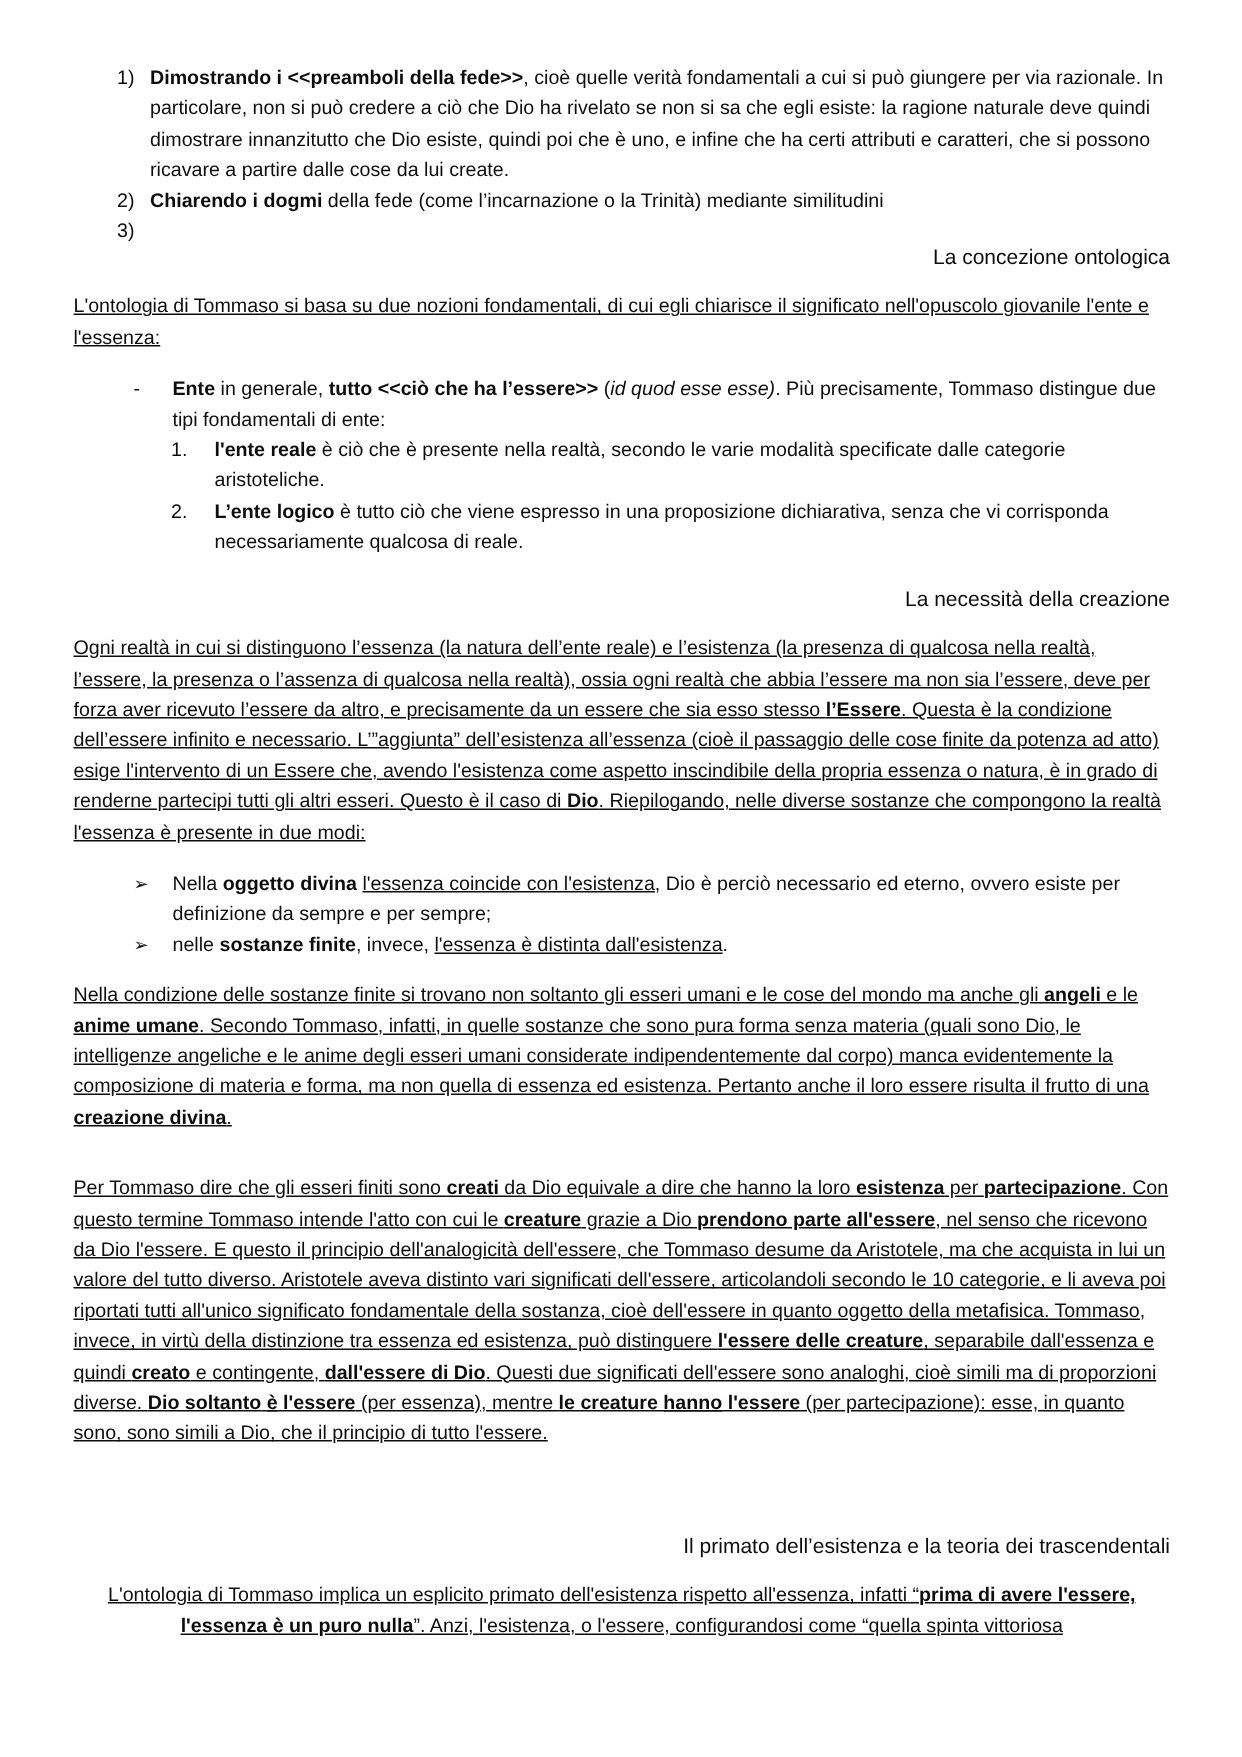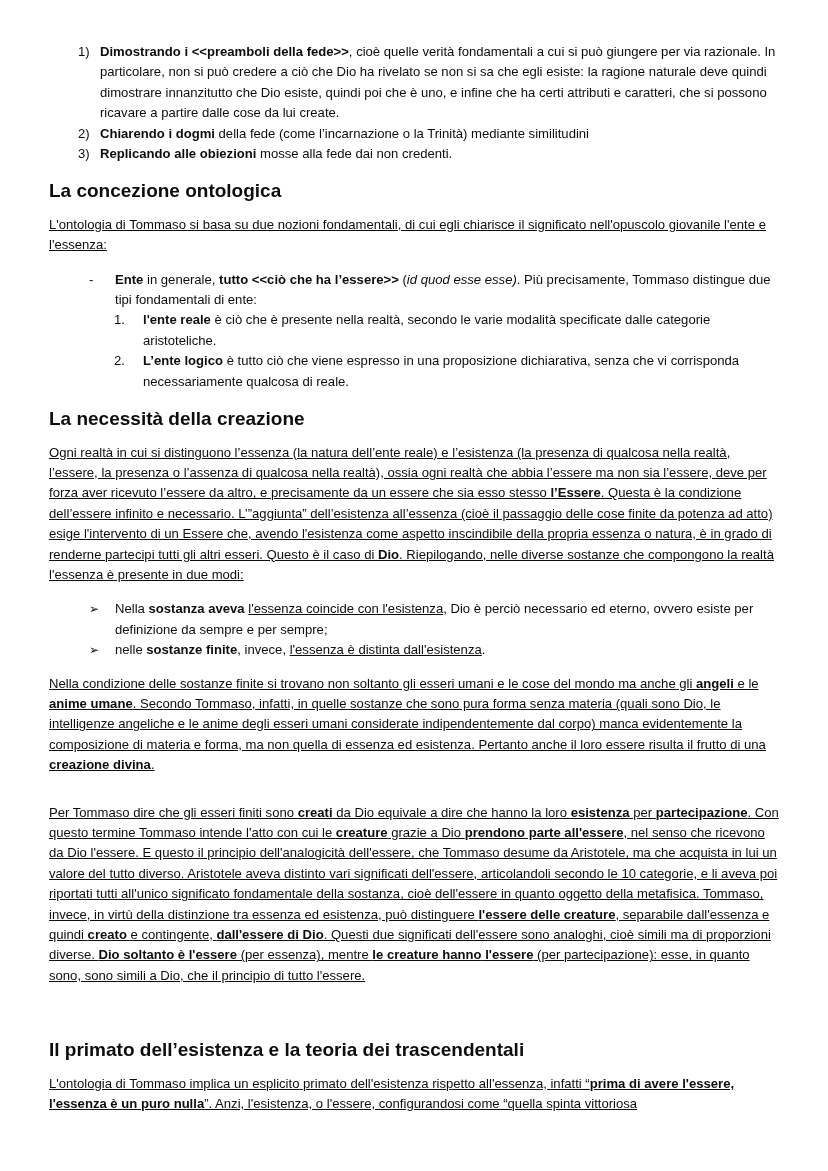--- a/index.html
+++ b/index.html
@@ -29,26 +29,27 @@
   }
   p, ol, ul, li, h3 {
     margin: 0;
     padding: 0;
   }
   .para {
     margin: 0 0 14px 0;
     text-align: left;
     text-decoration: underline;
   }
-  .para.tight { margin-bottom: 0; }
+  .para.tight { margin-bottom: 0; text-align: center; }
   h3.heading {
-    font-size: 19px;
+    font-size: 14px;
     line-height: 20.4px;
-    font-weight: bold;
+    font-weight: normal;
     margin: 0 0 13px 0;
+    text-align: right;
   }
 
   
   ol.paren-list {
     list-style: none;
     margin: 0;
     padding: 0;
   }
   ol.paren-list > li {
     position: relative;
@@ -134,21 +135,20 @@
       <li>
         <span class="marker">1)</span>
         <span><b>Dimostrando i &lt;&lt;preamboli della fede&gt;&gt;</b><span>, cioè quelle verità fondamentali a cui si può giungere per via razionale. In particolare, non si può credere a ciò che Dio ha rivelato se non si sa che egli esiste: la ragione naturale deve quindi dimostrare innanzitutto che Dio esiste, quindi poi che è uno, e infine che ha certi attributi e caratteri, che si possono ricavare a partire dalle cose da lui create.</span></span>
       </li>
       <li>
         <span class="marker">2)</span>
         <span><b>Chiarendo i dogmi</b><span> della fede (come l’incarnazione o la Trinità) mediante similitudini</span></span>
       </li>
       <li>
         <span class="marker">3)</span>
-        <span><b>Replicando alle obiezioni</b><span> mosse alla fede dai non credenti.</span></span>
       </li>
     </ol>
 
     <div class="blk-gap-md"></div>
 
     <h3 class="heading">La concezione ontologica</h3>
 
     <p class="para">L'ontologia di Tommaso si basa su due nozioni fondamentali, di cui egli chiarisce il significato nell'opuscolo giovanile l'ente e l'essenza:</p>
 
     <ul class="dash-list">
@@ -171,21 +171,21 @@
 
     <div class="blk-gap-md"></div>
 
     <h3 class="heading">La necessità della creazione</h3>
 
     <p class="para"><span>Ogni realtà in cui si distinguono l’essenza (la natura dell’ente reale) e l’esistenza (la presenza di qualcosa nella realtà, l’essere, la presenza o l’assenza di qualcosa nella realtà), ossia ogni realtà che abbia l’essere ma non sia l’essere, deve per forza aver ricevuto l’essere da altro, e precisamente da un essere che sia esso stesso </span><b>l’Essere</b><span>. Questa è la condizione dell’essere infinito e necessario. L’”aggiunta” dell’esistenza all’essenza (cioè il passaggio delle cose finite da potenza ad atto) esige l'intervento di un Essere che, avendo l'esistenza come aspetto inscindibile della propria essenza o natura, è in grado di renderne partecipi tutti gli altri esseri. Questo è il caso di </span><b>Dio</b><span>. Riepilogando, nelle diverse sostanze che compongono la realtà l'essenza è presente in due modi:</span></p>
 
     <ul class="arrow-list">
       <li>
         <span class="marker">➢</span>
-        <span><span>Nella </span><b>sostanza aveva</b><span> </span><u>l'essenza coincide con l'esistenza</u><span>, Dio è perciò necessario ed eterno, ovvero esiste per definizione da sempre e per sempre;</span></span>
+        <span><span>Nella </span><b>oggetto divina</b><span> </span><u>l'essenza coincide con l'esistenza</u><span>, Dio è perciò necessario ed eterno, ovvero esiste per definizione da sempre e per sempre;</span></span>
       </li>
       <li>
         <span class="marker">➢</span>
         <span><span>nelle </span><b>sostanze finite</b><span>, invece, </span><u>l'essenza è distinta dall'esistenza</u><span>.</span></span>
       </li>
     </ul>
 
     <div class="blk-gap-sm"></div>
 
     <p class="para"><span>Nella condizione delle sostanze finite si trovano non soltanto gli esseri umani e le cose del mondo ma anche gli </span><b>angeli</b><span> e le </span><b>anime umane</b><span>. Secondo Tommaso, infatti, in quelle sostanze che sono pura forma senza materia (quali sono Dio, le intelligenze angeliche e le anime degli esseri umani considerate indipendentemente dal corpo) manca evidentemente la composizione di materia e forma, ma non quella di essenza ed esistenza. Pertanto anche il loro essere risulta il frutto di una </span><b>creazione divina</b><span>.</span></p>

